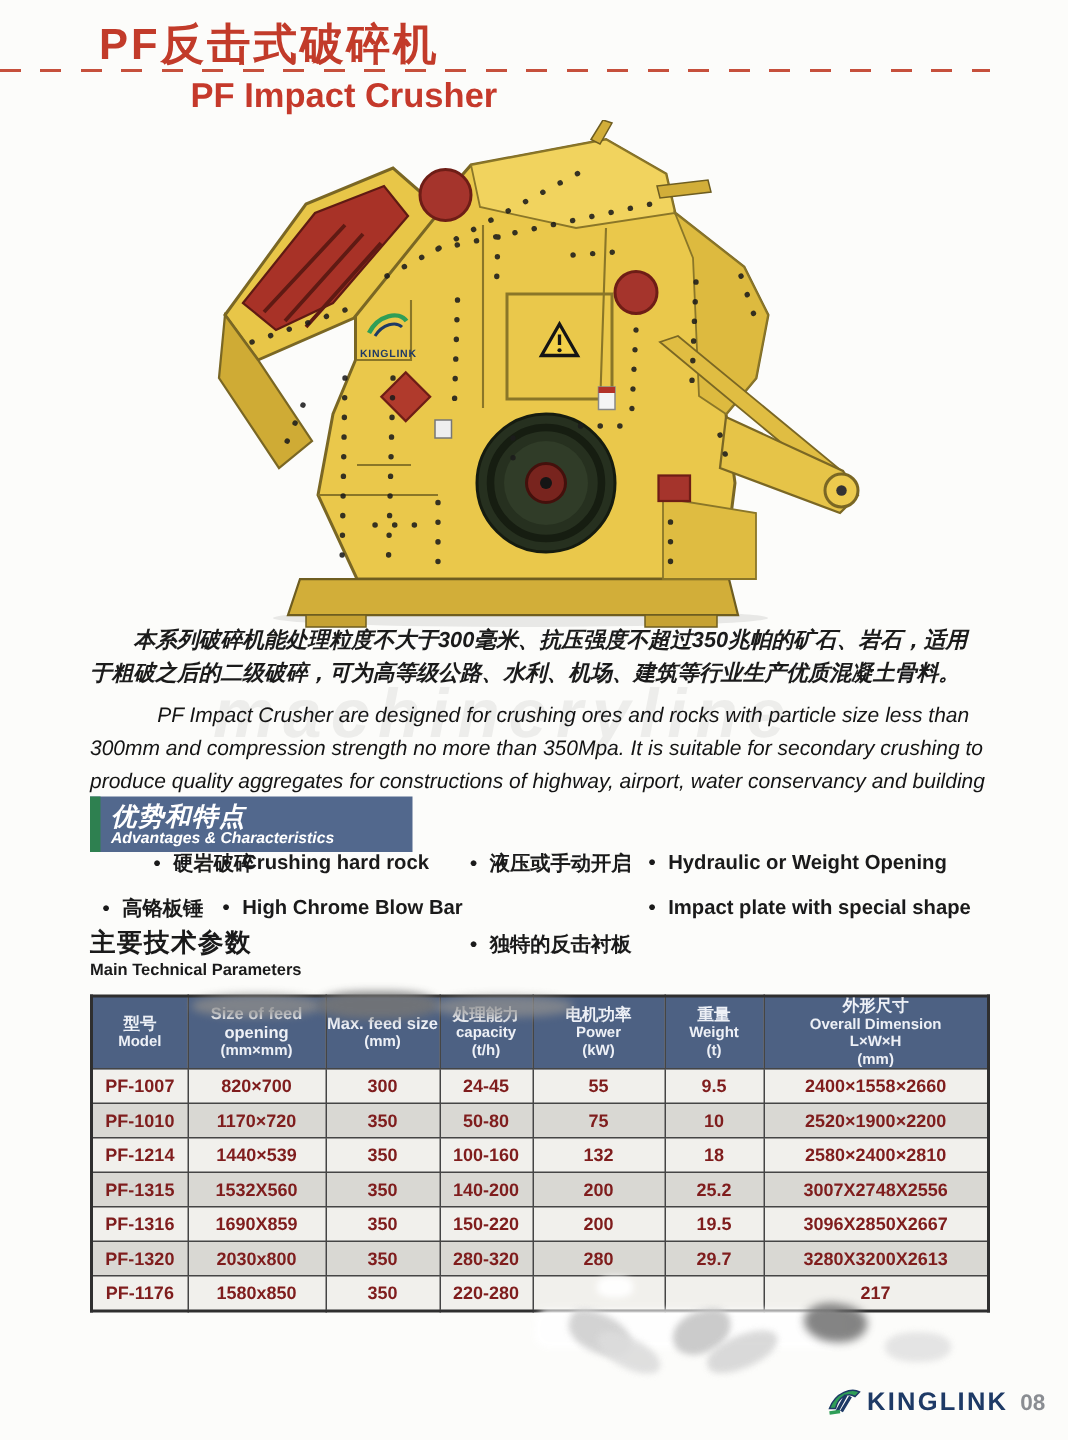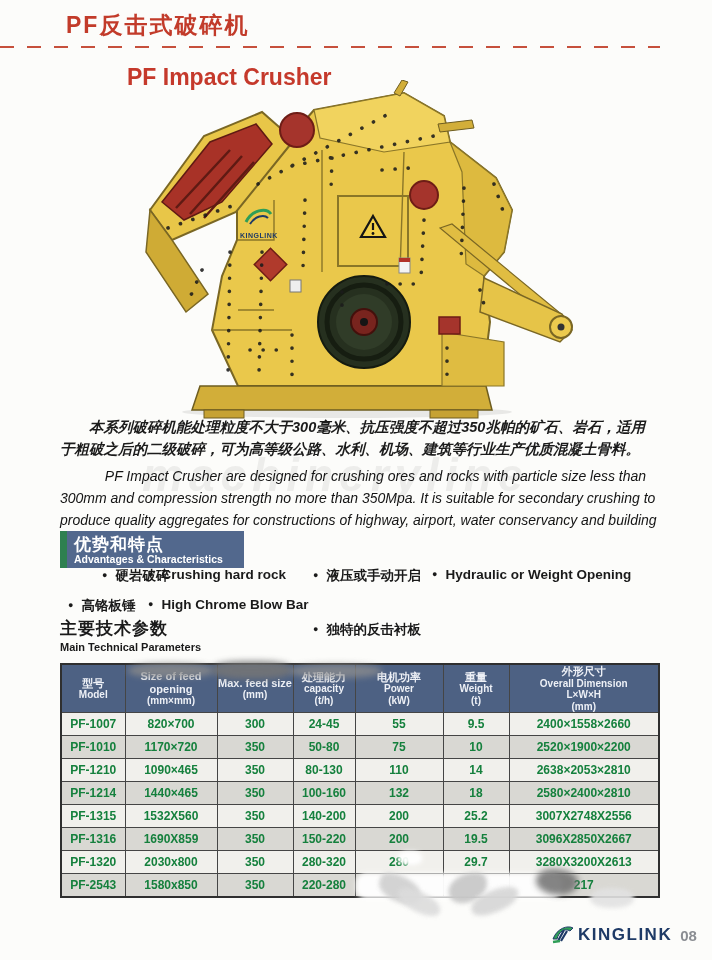--- a/index.html
+++ b/index.html
@@ -20,60 +20,60 @@
       radial-gradient(ellipse 70px 40px at 47% 20%, #d9d2c6 0 62%, transparent 63%),
       radial-gradient(ellipse 90px 52px at 58% 75%, #aba193 0 62%, transparent 63%),
       radial-gradient(ellipse 72px 44px at 69% 25%, #d3ccc1 0 62%, transparent 63%),
       radial-gradient(ellipse 84px 48px at 80% 70%, #c8c0b4 0 62%, transparent 63%),
       radial-gradient(ellipse 66px 40px at 90% 25%, #e2ddd4 0 62%, transparent 63%),
       radial-gradient(ellipse 80px 46px at 98% 72%, #d6d0c6 0 62%, transparent 63%),
       linear-gradient(180deg,#e6e1d8 0,#ece8e0 100%);
   }
   .hero:after{content:"";position:absolute;left:0;bottom:0;width:100%;height:16px;
     background:linear-gradient(180deg,rgba(252,252,250,0) 0,#fcfcfa 90%);}
-  .title-cn{position:absolute;left:66px;top:10px;font-size:23px;font-weight:bold;
+  .title-cn{position:absolute;left:66px;top:10px;font-size:29px;font-weight:bold;
     color:#c23b2a;letter-spacing:2px;z-index:3;}
   .dash-line{position:absolute;left:0;top:46px;width:660px;height:2px;z-index:3;
     background:repeating-linear-gradient(90deg,#c6503c 0 14px,rgba(0,0,0,0) 14px 27px);}
-  .title-en{position:absolute;left:127px;top:64px;font-size:23px;font-weight:600;
+  .title-en{position:absolute;left:127px;top:50px;font-size:23px;font-weight:600;
     color:#c5392b;z-index:3;}
   
   .machine{position:absolute;left:142px;top:80px;width:440px;height:340px;}
   
   .watermark{position:absolute;left:142px;top:448px;font-size:46px;font-weight:bold;
     font-style:italic;letter-spacing:6px;color:rgba(110,110,110,0.10);z-index:1;}
   
   .intro{position:absolute;left:60px;top:417px;width:598px;z-index:2;font-style:italic;}
   .intro-cn{font-size:14.5px;font-weight:600;line-height:1.5;text-indent:2em;
     color:#1b1b1b;margin:0;}
   .intro-en{font-size:14px;font-weight:500;line-height:1.6;text-indent:3.2em;
     color:#141414;margin:4px 0 0 0;}
   
-  .adv-box{position:absolute;left:60px;top:531px;width:184px;height:37px;
-    background:#52688d;z-index:2;}
+  .adv-box{position:absolute;left:60px;top:531px;width:215px;height:37px;
+    background:#52688d;z-index:2;font-style:italic;}
   .adv-bar{position:absolute;left:0;top:0;width:7px;height:37px;background:#2e8050;}
   .adv-cn{position:absolute;left:14px;top:2px;font-size:17px;font-weight:bold;color:#fff;
     letter-spacing:1px;}
   .adv-en{position:absolute;left:14px;top:22px;font-size:10.5px;font-weight:bold;color:#fff;}
   .bullet-row{position:absolute;left:0;width:712px;height:20px;z-index:2;}
   .bullet-item{position:absolute;font-size:13.5px;font-weight:600;white-space:nowrap;}
   .bullet-item .dot{font-size:9px;vertical-align:2px;margin-right:8px;}
   .cn-b{font-weight:bold;}
   
   .specs-cn{position:absolute;left:60px;top:617px;font-size:17px;font-weight:bold;
     letter-spacing:1px;z-index:2;}
   .specs-en{position:absolute;left:60px;top:641px;font-size:11px;font-weight:bold;z-index:2;}
   
   .table-wrap{position:absolute;left:60px;top:663px;width:598px;z-index:2;}
   table{table-layout:fixed;width:598px;border-collapse:collapse;border:2px solid #2f2f2f;}
   th,td{border:1px solid #454545;padding:0;text-align:center;vertical-align:middle;}
   thead th{height:46px;background:#4d6183;}
   .hl{display:block;font-size:10px;line-height:1.15;font-weight:bold;color:#edf0f6;}
   .hl:first-child{font-size:11px;}
-  tbody td{height:22px;font-size:12px;font-weight:600;color:#15803d;}
+  tbody td{height:22px;font-size:12px;font-weight:600;color:#7f1d1d;}
   tbody tr:nth-child(odd) td{background:#f1f0ec;}
   tbody tr:nth-child(even) td{background:#d9d8d3;}
   
   .smudge{position:absolute;pointer-events:none;z-index:4;}
   .sm1{left:128px;top:663px;width:86px;height:15px;background:#8b8b8b;opacity:.8;
     filter:blur(3px);border-radius:45%;}
   .sm2{left:212px;top:661px;width:80px;height:18px;background:#767676;opacity:.85;
     filter:blur(3px);border-radius:40%;}
   .sm3{left:290px;top:664px;width:92px;height:14px;background:#8f8f8f;opacity:.75;
     filter:blur(3px);border-radius:45%;}
@@ -193,20 +193,22 @@
     <span class="bullet-item" style="left:432px;">
       <span class="dot">●</span><span>Hydraulic or Weight Opening</span></span>
   </div>
   <div class="bullet-row" style="top:597px;">
     <span class="bullet-item cn-b" style="left:68px;">
       <span class="dot">●</span><span>高铬板锤</span></span>
     <span class="bullet-item" style="left:148px;">
       <span class="dot">●</span><span>High Chrome Blow Bar</span></span>
     <span class="bullet-item cn-b" style="left:313px;margin-top:24px;">
       <span class="dot">●</span><span>独特的反击衬板</span></span>
+    <span class="bullet-item" style="left:432px;">
+      <span class="dot">●</span><span>Impact plate with special shape</span></span>
   </div>
 
   <div class="specs-cn">主要技术参数</div>
   <div class="specs-en">Main Technical Parameters</div>
 
   <div class="table-wrap">
     <table>
       <colgroup>
         <col style="width:64px">
           <col style="width:92px">
@@ -266,31 +268,22 @@
           <tr>
             <td>PF-1010</td>
             <td>1170×720</td>
             <td>350</td>
             <td>50-80</td>
             <td>75</td>
             <td>10</td>
             <td>2520×1900×2200</td>
           </tr>
           <tr>
-            <td>PF-1210</td>
-            <td>1090×465</td>
-            <td>350</td>
-            <td>80-130</td>
-            <td>110</td>
-            <td>14</td>
-            <td>2638×2053×2810</td>
-          </tr>
-          <tr>
             <td>PF-1214</td>
-            <td>1440×465</td>
+            <td>1440×539</td>
             <td>350</td>
             <td>100-160</td>
             <td>132</td>
             <td>18</td>
             <td>2580×2400×2810</td>
           </tr>
           <tr>
             <td>PF-1315</td>
             <td>1532X560</td>
             <td>350</td>
@@ -311,21 +304,21 @@
           <tr>
             <td>PF-1320</td>
             <td>2030x800</td>
             <td>350</td>
             <td>280-320</td>
             <td>280</td>
             <td>29.7</td>
             <td>3280X3200X2613</td>
           </tr>
           <tr>
-            <td>PF-2543</td>
+            <td>PF-1176</td>
             <td>1580x850</td>
             <td>350</td>
             <td>220-280</td>
             <td></td>
             <td></td>
             <td>217</td>
           </tr>
         </tbody>
     </table>
   </div>

